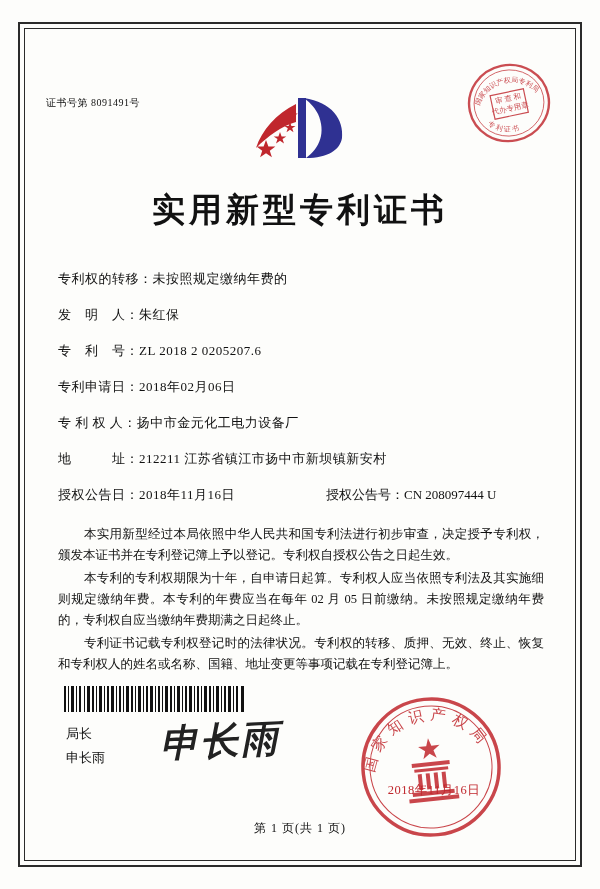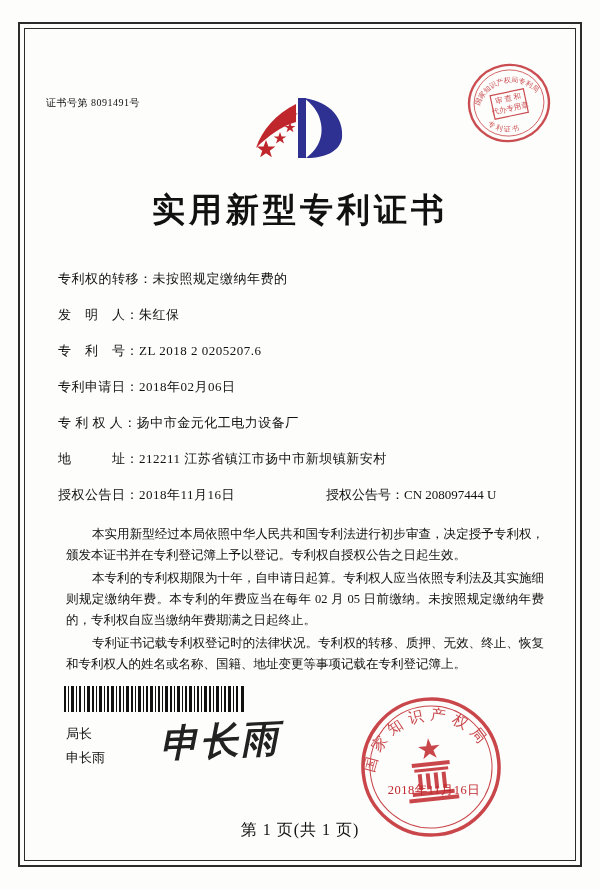--- a/index.html
+++ b/index.html
@@ -99,21 +99,21 @@
   .paras {
     position: absolute;
     left: 58px; top: 524px;
     width: 486px;
     font-size: 12.5px;
     line-height: 21px;
     color: #111;
     text-align: justify;
   }
   .paras p {
-    margin: 0 0 2px 8px;
+    margin: 0 0 2px 0;
     text-indent: 26px;
   }
   .barcode {
     position: absolute;
     left: 64px; top: 686px;
     width: 180px; height: 26px;
   }
   .signature-block {
     position: absolute;
     left: 66px; top: 722px;
@@ -145,21 +145,21 @@
     text-align: center;
     font-size: 12.5px;
     color: #c0272d;
     letter-spacing: 0.5px;
   }
   .footer {
     position: absolute;
     left: 0; top: 820px;
     width: 600px;
     text-align: center;
-    font-size: 16px;
+    font-size: 12px;
     color: #111;
     letter-spacing: 1px;
   }
 </style>
 </head>
 <body>
 
 <div class="page">
 
   <div class="border-outer"></div>

